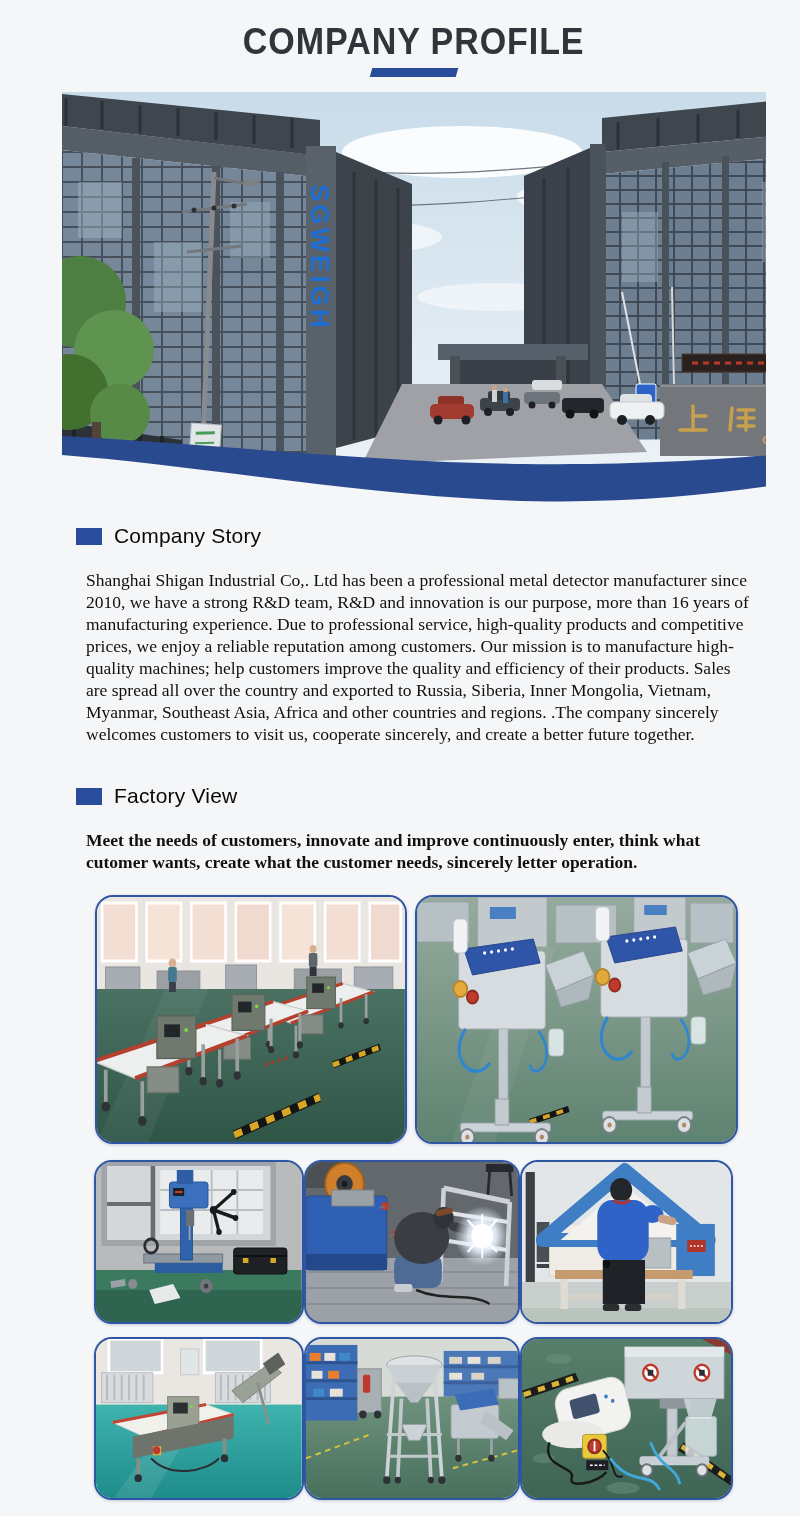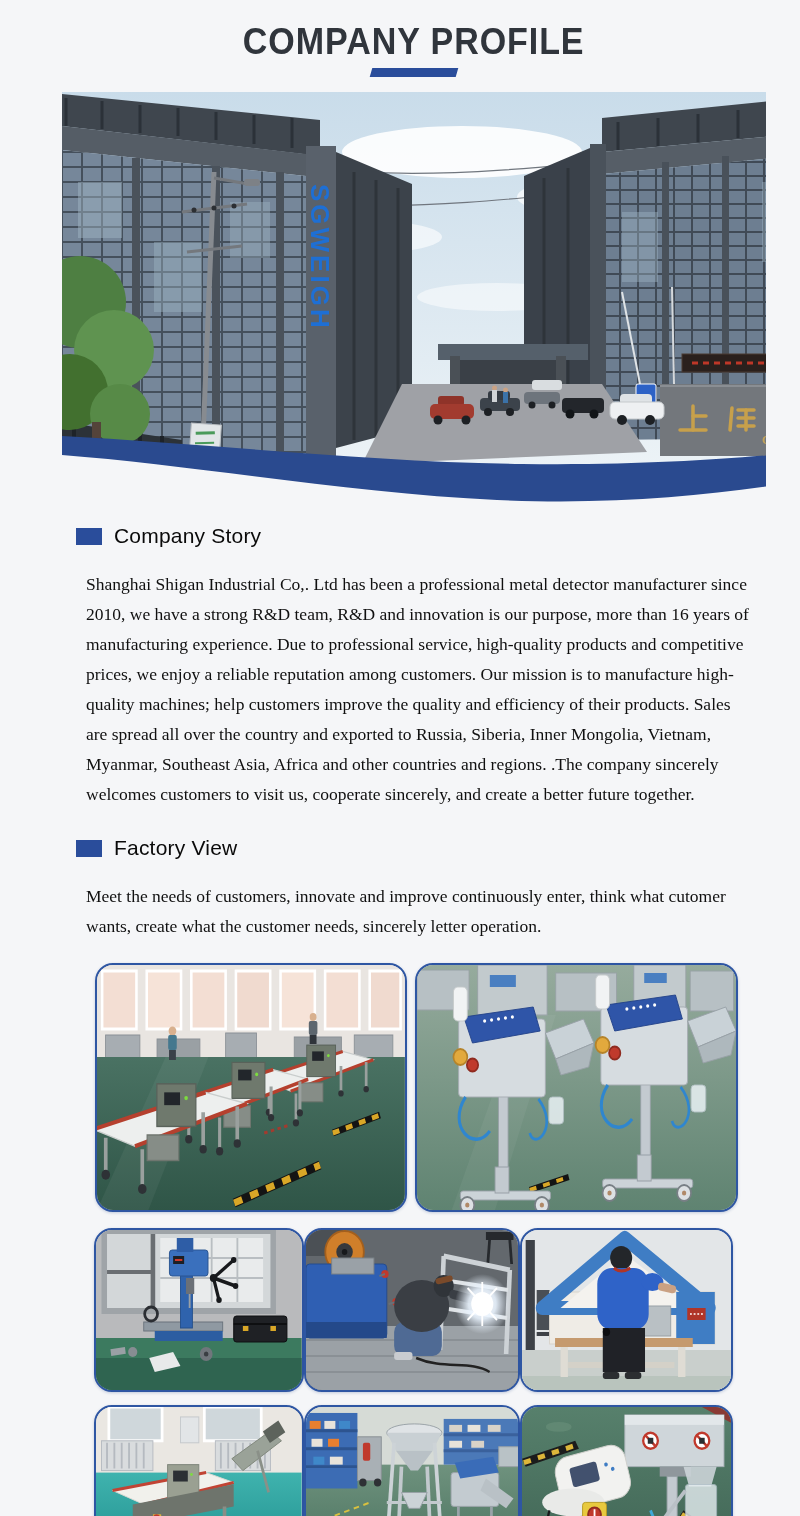--- a/index.html
+++ b/index.html
@@ -8,23 +8,23 @@
   .header{padding-top:22px;text-align:center;}
   .title{display:inline-block;font-size:37px;line-height:40px;font-weight:700;color:#30353c;letter-spacing:1px;transform:scaleX(.92);}
   .underline{width:86px;height:9px;background:#2a4d9b;margin:6px auto 0;transform:skewX(-16deg);}
   
   .hero{width:800px;height:417px;margin-top:15px;}
   .hero svg{display:block;}
   
   .section-head{display:flex;align-items:center;margin:14px 0 0 14px;height:26px;}
   .bullet{width:26px;height:17px;background:#2a4d9b;margin-right:12px;}
   .section-title{font-size:21px;font-weight:400;color:#0a0a0a;letter-spacing:.2px;}
-  .para{margin:20px 14px 0 24px;font-family:"Liberation Serif",serif;font-size:17.5px;line-height:30px;color:#101010;}
-  .para.small{}
-  .fv-head{margin-top:26px;}
+  .para{margin:20px 14px 0 24px;font-family:"Liberation Serif",serif;font-size:17.5px;line-height:22px;color:#101010;}
+  .para.small{font-weight:bold;}
+  .fv-head{margin-top:38px;}
   
   .row{display:flex;}
   .row1{margin:22px 28px 0 33px;}
   .row1 .photo + .photo{margin-left:8px;}
   .row23{margin:16px 33px 0 32px;justify-content:space-between;}
   .row3{margin-top:13px;}
   .photo{border:2px solid #2e56a3;border-radius:18px;overflow:hidden;background:#cfd4d8;box-shadow:0 1px 3px rgba(40,70,140,.25);}
   .photo svg{display:block;}
   .pA{width:355px;height:245px}.pB{width:368px;height:245px}
   .c1{width:224px}.c2{width:231px}.c3{width:228px}

